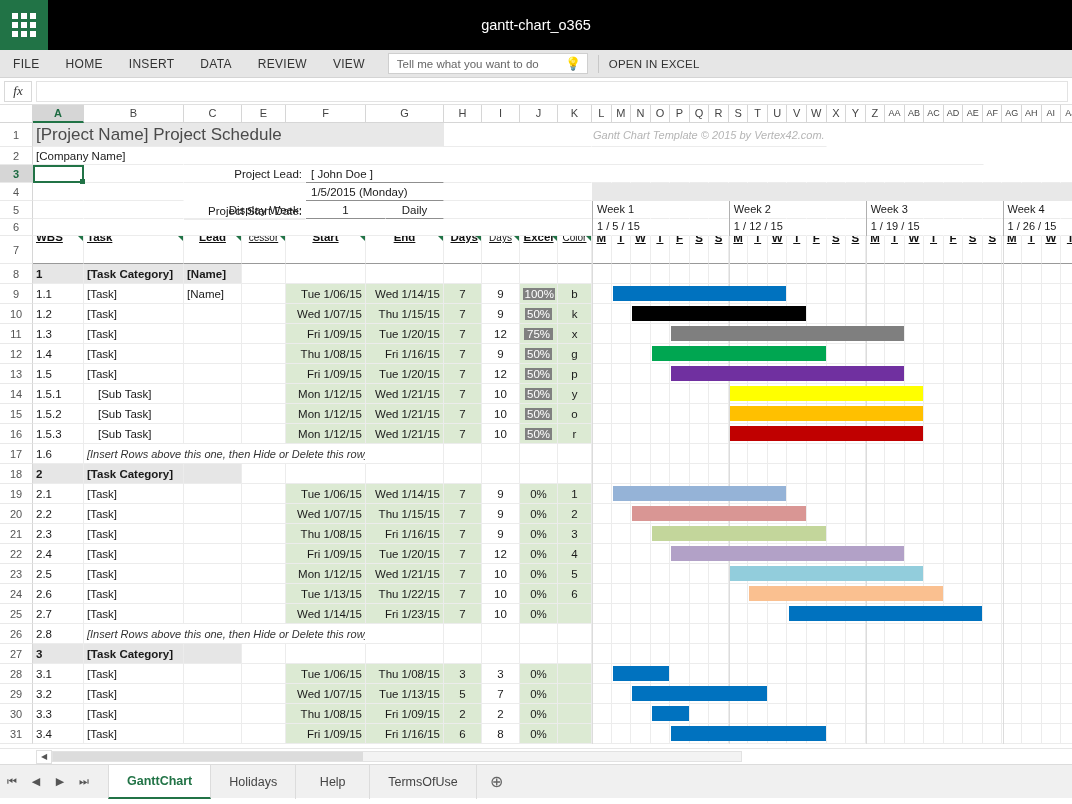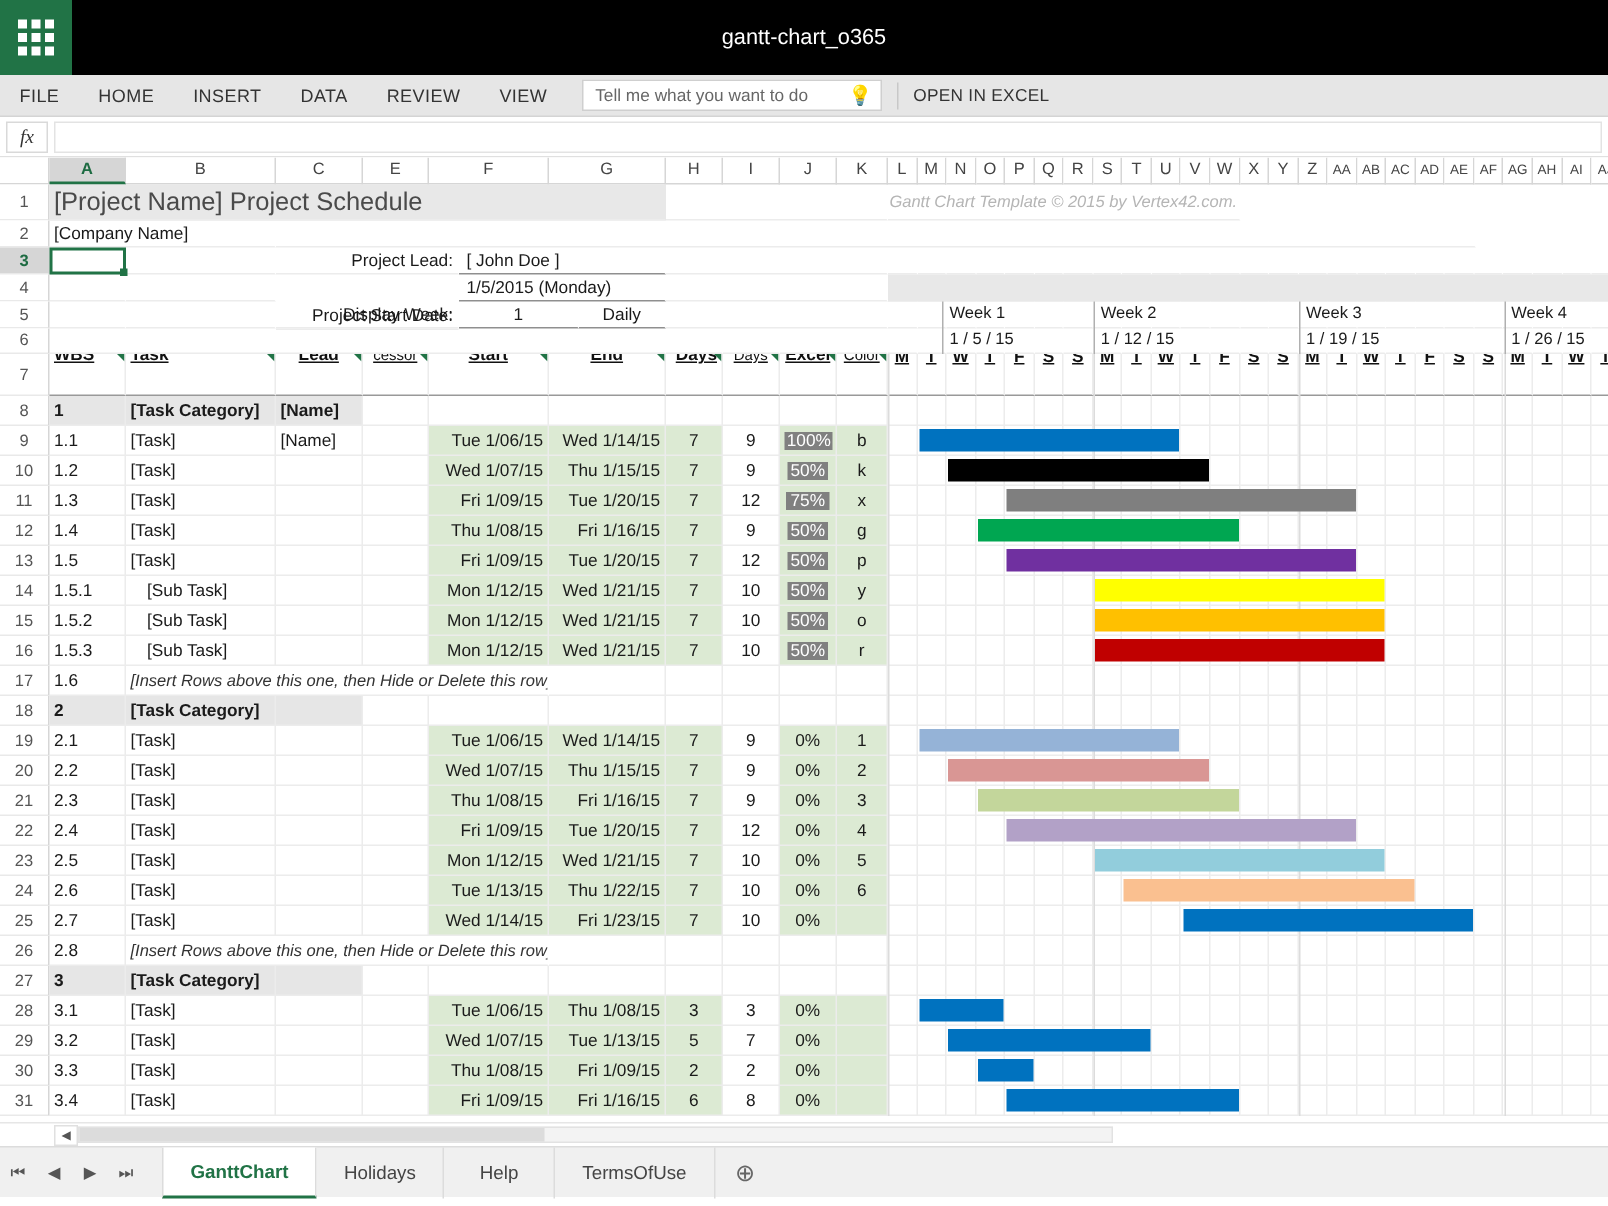--- a/index.html
+++ b/index.html
@@ -1484,21 +1484,21 @@
           <div class="cell " style="flex-basis: 19.55px; width: 19.55px;"></div>
           <div class="cell " style="flex-basis: 19.55px; width: 19.55px;"></div>
           <div class="cell " style="flex-basis: 19.55px; width: 19.55px;"></div>
           <div class="cell " style="flex-basis: 19.55px; width: 19.55px;"></div>
           <div class="cell " style="flex-basis: 19.55px; width: 19.55px;"></div>
         </div>
       </div>
     </div>
   <div id="gantt">
       <div style="position: absolute; left: 592px; top: 78px; width: 480px; height: 18px; background: rgb(232, 232, 232);"></div>
-      <div class="wkband" style="left: 592px; top: 96px; width: 136.85px; height: 35px; margin-left: 36px;">
+      <div class="wkband" style="left: 592px; top: 96px; width: 136.85px; height: 35px;">
         <div style="line-height: 17px;">Week 1</div>
         <div style="line-height: 16px;">1 / 5 / 15</div>
       </div>
       <div class="wkband" style="left: 728.85px; top: 96px; width: 136.85px; height: 35px;">
         <div style="line-height: 17px;">Week 2</div>
         <div style="line-height: 16px;">1 / 12 / 15</div>
       </div>
       <div class="wkband" style="left: 865.7px; top: 96px; width: 136.85px; height: 35px;">
         <div style="line-height: 17px;">Week 3</div>
         <div style="line-height: 16px;">1 / 19 / 15</div>

